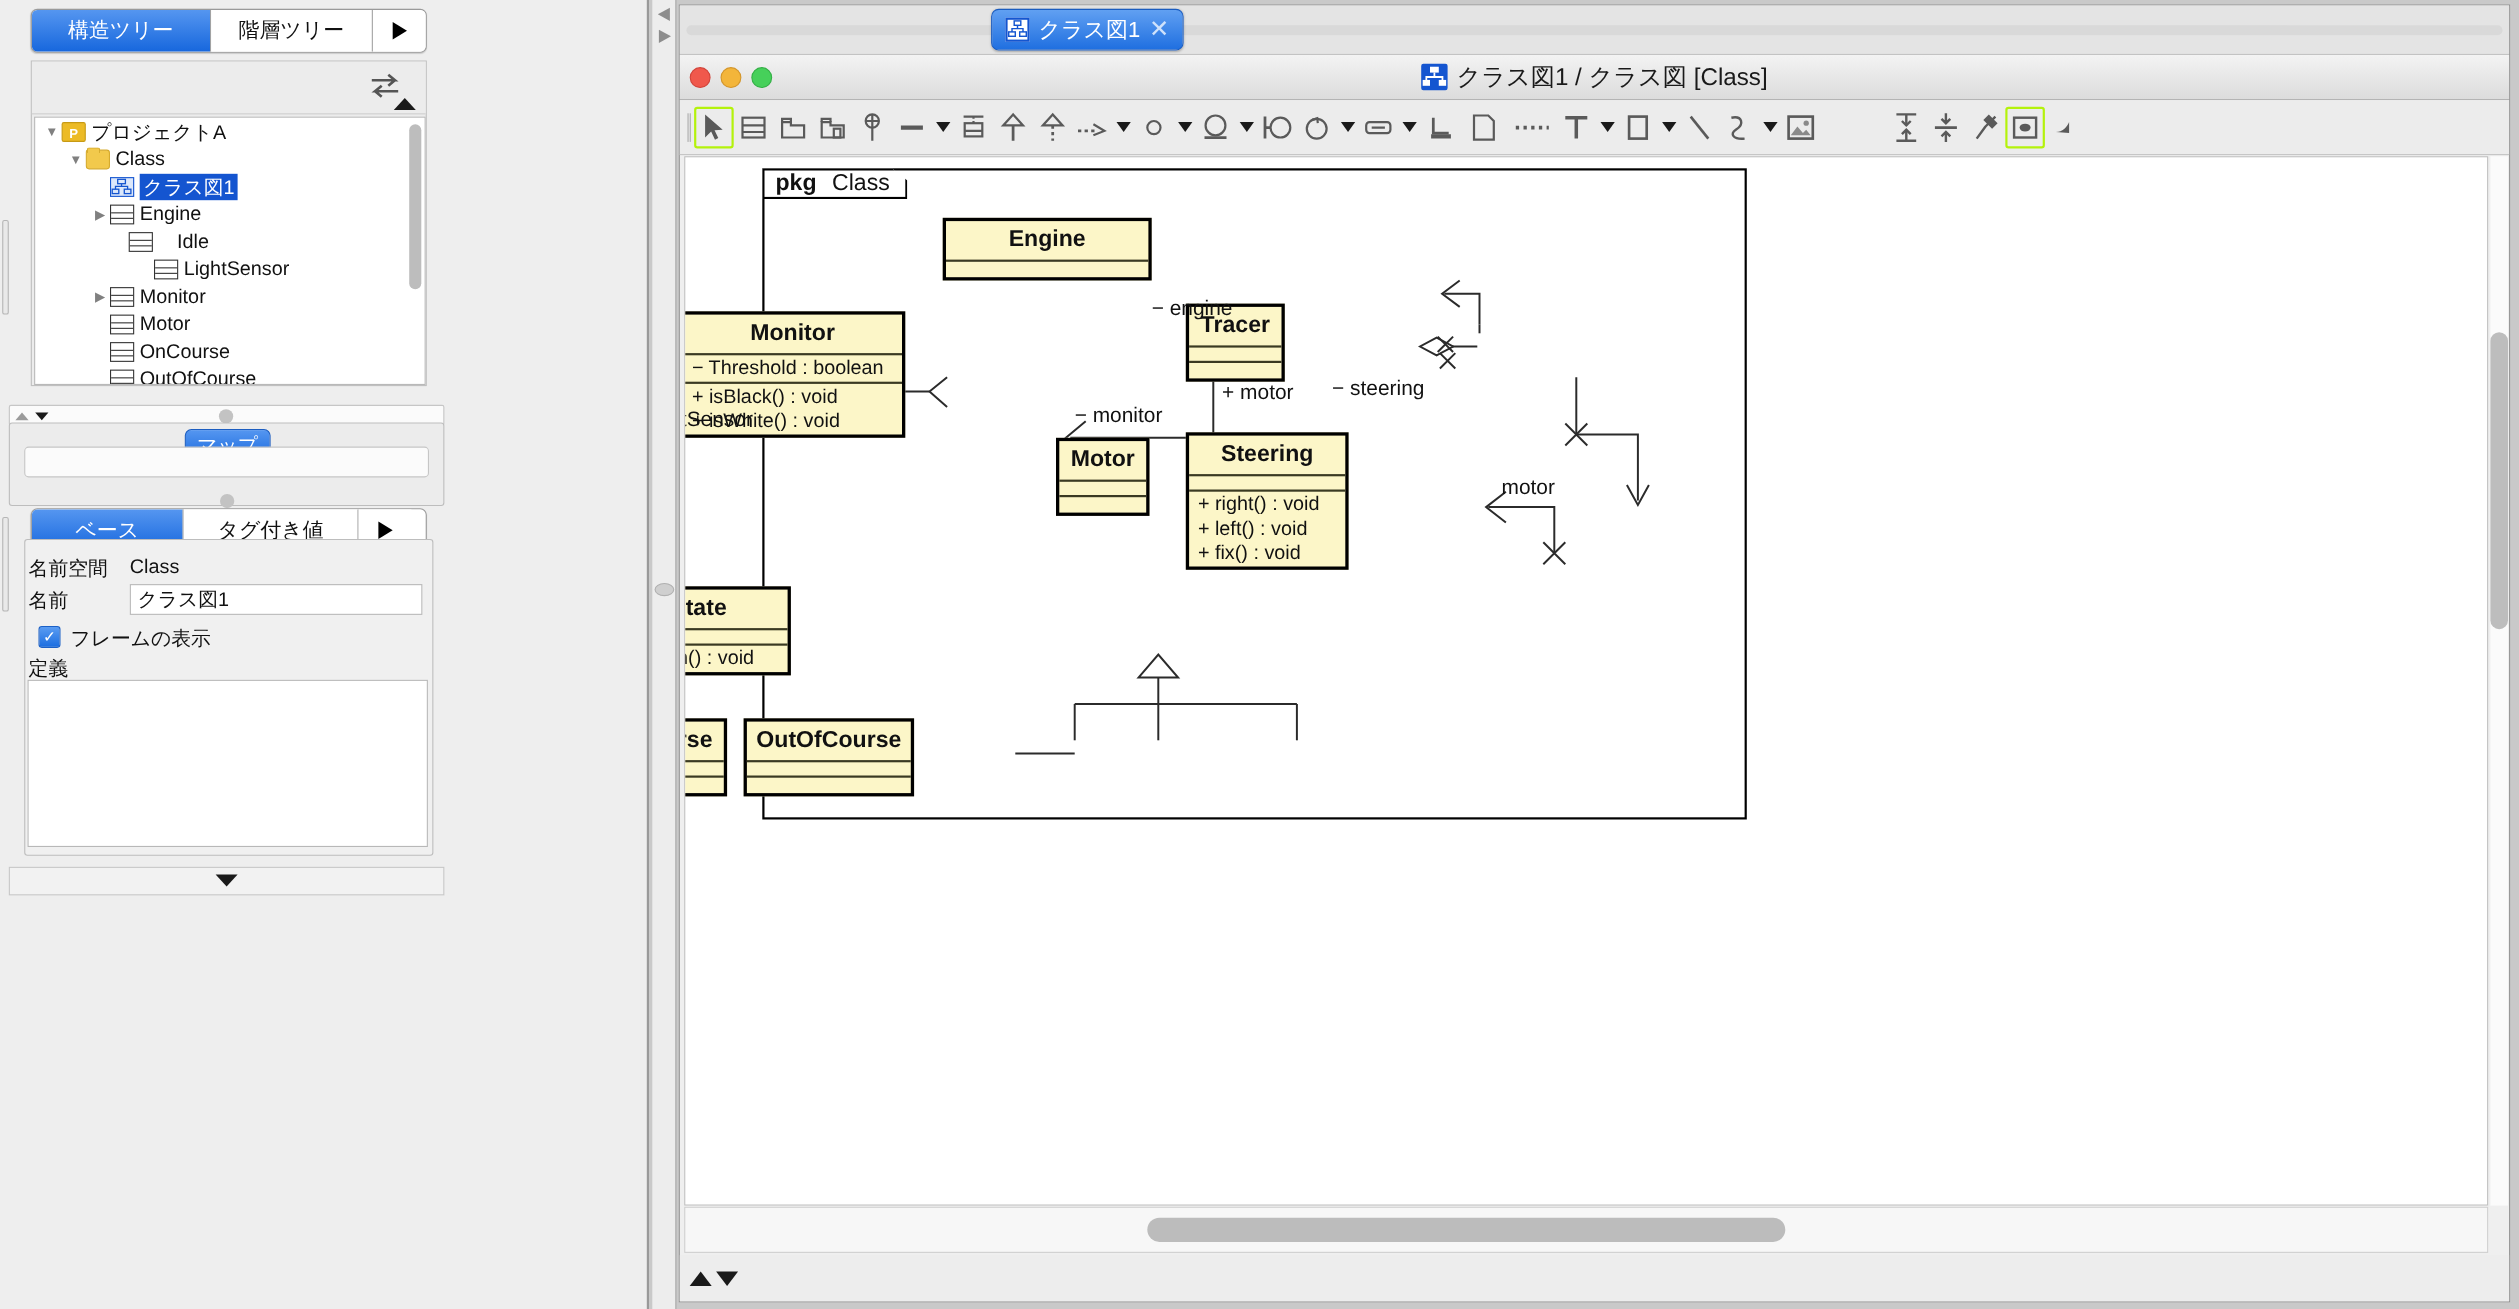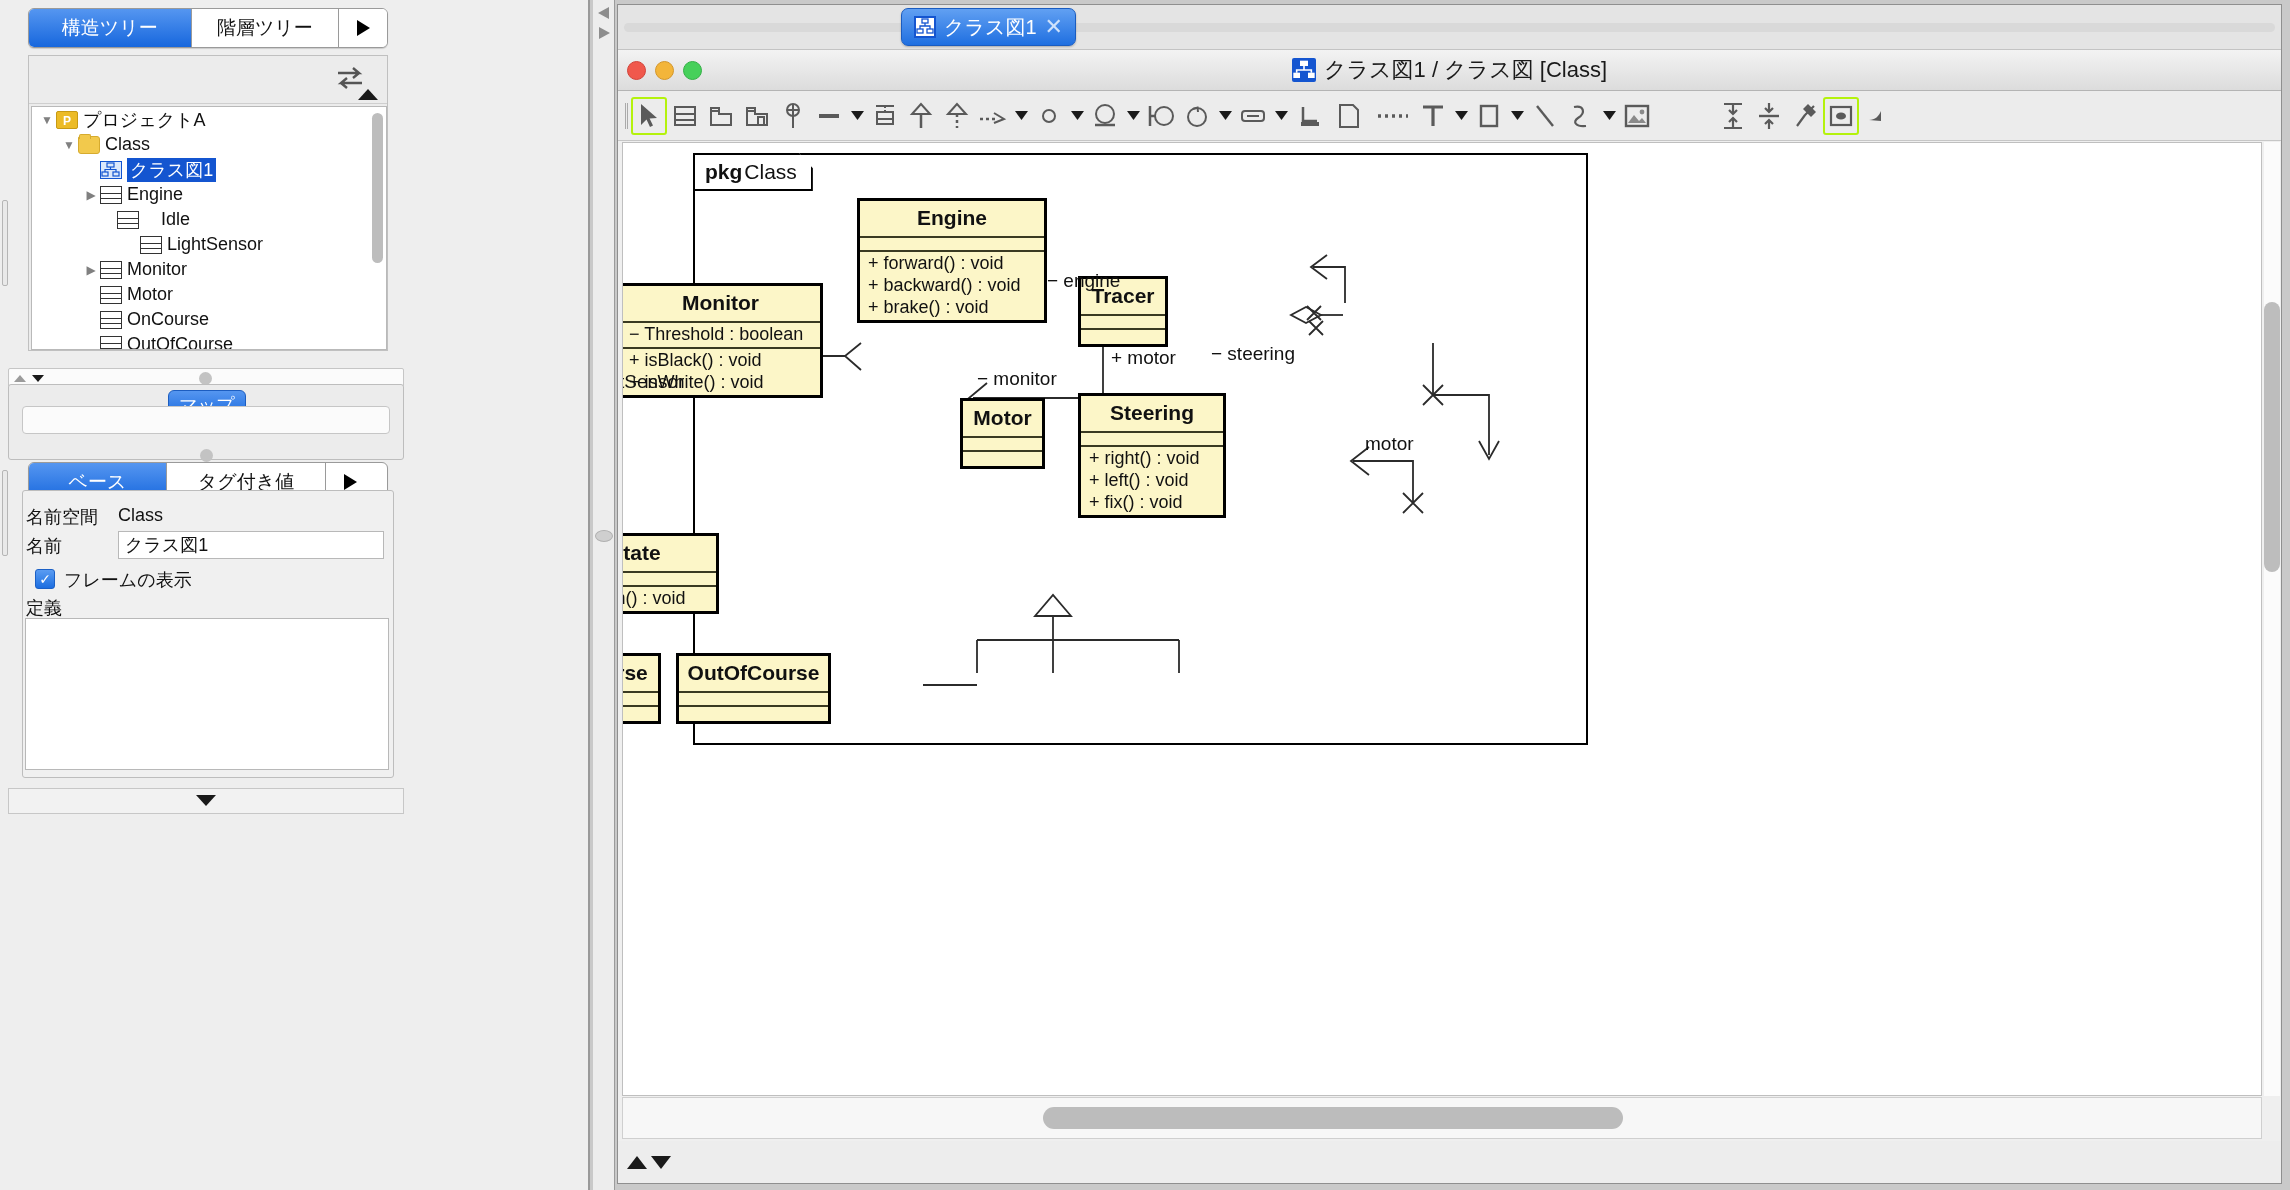--- a/index.html
+++ b/index.html
@@ -139,23 +139,23 @@
   #hscroll-area { position:absolute; left:4px; top:1092px; width:1640px; height:42px; background:#f7f7f7; border:1px solid #cfcfcf;}
   #hscroll-thumb { position:absolute; left:420px; top:9px; width:580px; height:22px; background:#bcbcbc; border-radius:11px;}
   #vscroll-area { position:absolute; left:1646px; top:137px; width:16px; height:954px; background:#fbfbfb; }
   #vscroll-thumb { position:absolute; left:3px; top:160px; width:16px; height:270px; background:#bdbdbd; border-radius:8px;}
   #bottom-nav { position:absolute; left:0; top:1136px; width:100%; height:42px; background:#ededed; display:flex; align-items:center; padding-left:8px; gap:2px;}
 
   
   #diagram { position:absolute; left:0; top:0; width:1640px; height:954px; }
   #pkg-frame { position:absolute; left:70px; top:10px; width:895px; height:592px; border:2px solid #000; background:#fff; }
   #pkg-tab {
-    position:absolute; left:70px; top:10px; height:38px; padding:0 14px 0 10px;
+    position:absolute; left:70px; top:10px; height:28px; padding:0 14px 0 10px;
     border:2px solid #000; background:#fff; font-size:21px; color:#111;
-    display:flex; align-items:center; gap:2px;
+    display:flex; align-items:center; gap:14px;
     clip-path: polygon(0 0, calc(100% - 14px) 0, 100% 40%, 100% 100%, 0 100%);
   }
   #pkg-tab b { font-weight:bold; }
 
   .uml {
     position:absolute; background:#fcf6c8; border:3px solid #000;
     display:flex; flex-direction:column;
   }
   .uml .nm {
     text-align:center; font-weight:bold; font-size:21px; color:#111;
@@ -641,25 +641,20 @@
             <path d="M430 497 L430 530"></path>
             <path d="M556 497 L556 530"></path>
 
             <path d="M300 542 L354 542"></path>
           </g>
         </svg>
 
         <div class="uml" id="c-Engine" style="left:234px; top:55px; width:190px;">
           <div class="nm">Engine</div>
           <div class="cmp"></div>
-          <div class="cmp">
-            <div>+ forward() : void</div>
-            <div>+ backward() : void</div>
-            <div>+ brake() : void</div>
-          </div>
         </div>
 
         <div class="uml" id="c-Tracer" style="left:455px; top:133px; width:90px;">
           <div class="nm">Tracer</div>
           <div class="cmp"></div>
           <div class="cmp"></div>
         </div>
 
         <div class="uml" id="c-Monitor" style="left:-5px; top:140px; width:205px;">
           <div class="nm">Monitor</div>

